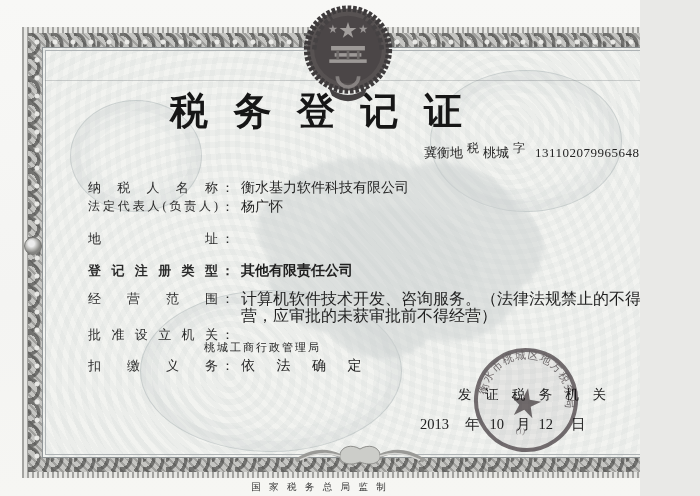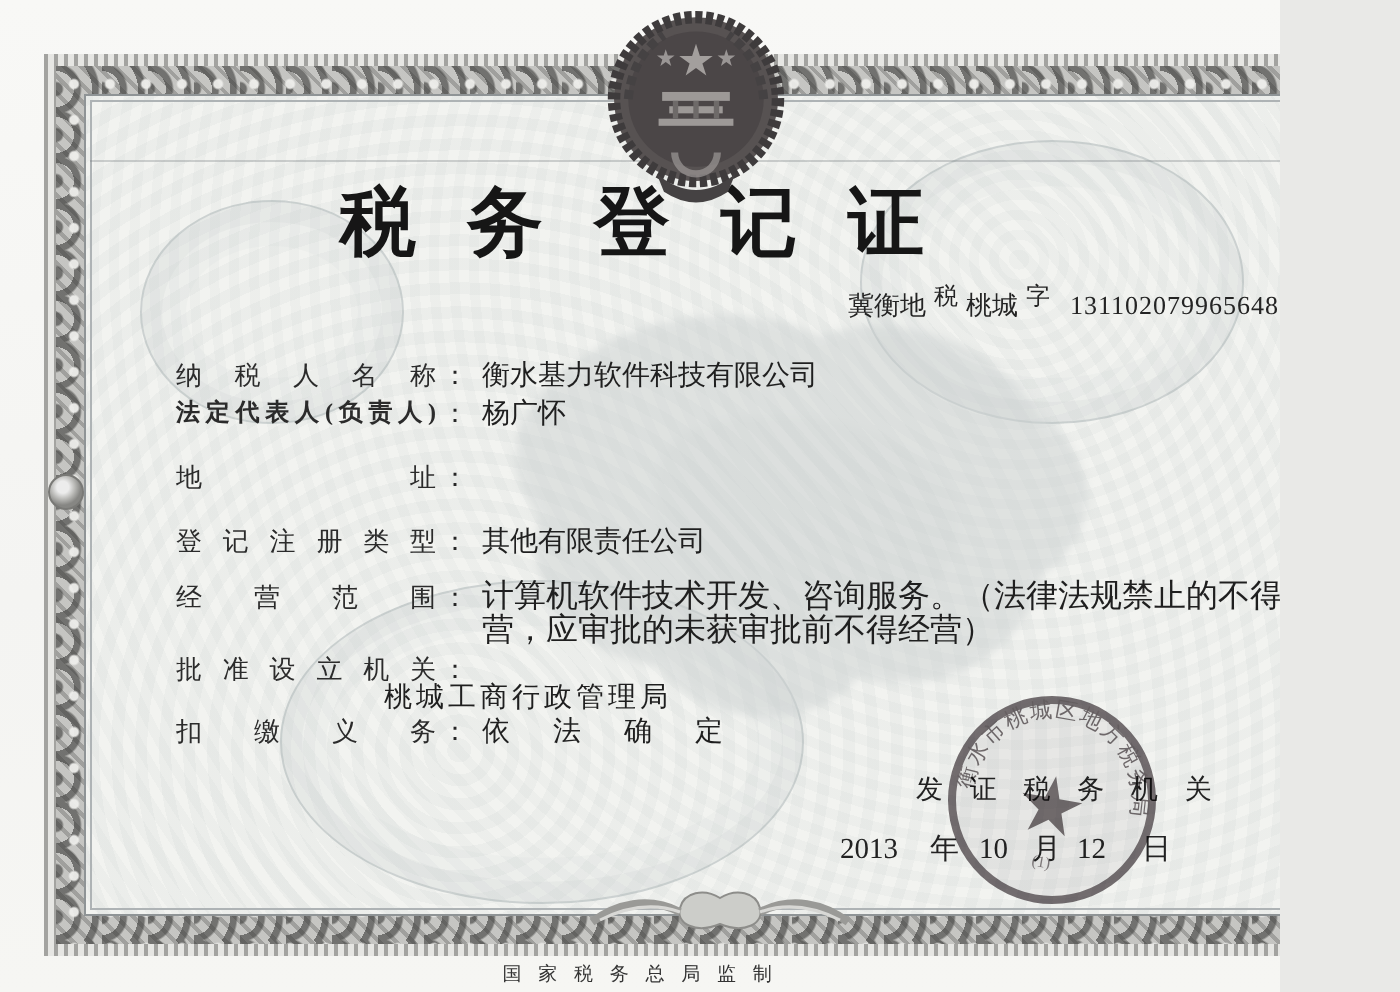--- a/index.html
+++ b/index.html
@@ -32,26 +32,26 @@
   .crease{position:absolute;left:45px;top:80px;width:612px;height:1px;background:rgba(118,124,126,.32);}
   
   .title{position:absolute;left:0;top:86px;width:100%;text-align:center;
          font-size:38px;font-weight:700;letter-spacing:8px;color:#161616;}
   .serial{position:absolute;left:424px;top:144px;font-size:13px;color:#242424;white-space:nowrap;}
   .serial .sup{position:relative;top:-5px;font-size:12px;margin:0 4px;}
   .serial .num{margin-left:6px;letter-spacing:.5px;}
   .serial .suffix{margin-left:28px;}
   .row{position:absolute;left:88px;display:flex;align-items:flex-start;color:#262626;}
   .lbl{display:inline-block;width:130px;font-size:13px;text-align:justify;text-align-last:justify;color:#2b2b2b;}
-  .lbl.tight{font-size:12px;font-weight:bold;}
+  .lbl.tight{font-size:12px;}
   .colon{margin:0 7px 0 3px;font-size:13px;}
   .val{font-size:14px;color:#1f1f1f;}
   .val.small{font-size:16px;width:424px;line-height:17px;}
   .val.spaced{letter-spacing:9px;}
-  .subvalue{position:absolute;left:192px;top:340px;font-size:14px;letter-spacing:2px;color:#1f1f1f;}
+  .subvalue{position:absolute;left:204px;top:340px;font-size:11px;letter-spacing:2px;color:#1f1f1f;}
   .issuer{position:absolute;left:458px;top:386px;font-size:13.5px;letter-spacing:5px;color:#222;}
   .dateline{position:absolute;left:420px;top:415px;font-size:14.5px;color:#222;white-space:nowrap;}
   .dateline .yu{margin-left:16px;} .dateline .mo{margin-left:10px;} .dateline .mu{margin-left:12px;}
   .dateline .dy{margin-left:8px;}  .dateline .du{margin-left:18px;}
   .footer{position:absolute;left:0;top:481px;width:100%;text-align:center;
           font-size:9.5px;letter-spacing:3px;color:#333;}
   
   .emblem{position:absolute;left:303px;top:5px;z-index:5;}
   .seal{position:absolute;left:468px;top:342px;z-index:6;transform:rotate(10deg);
         opacity:.84;mix-blend-mode:multiply;}
@@ -116,21 +116,21 @@
   </div>
   <div class="row" style="top:198px;">
     <span class="lbl tight">法定代表人(负责人)</span>
     <span class="colon">：</span>
     <span class="val">杨广怀</span>
   </div>
   <div class="row" style="top:230px;">
     <span class="lbl">地 址</span>
     <span class="colon">：</span>
   </div>
-  <div class="row" style="top:262px;">
+  <div class="row" style="top:262px;font-weight:bold;">
     <span class="lbl">登 记 注 册 类 型</span>
     <span class="colon">：</span>
     <span class="val">其他有限责任公司</span>
   </div>
   <div class="row" style="top:290px;">
     <span class="lbl">经 营 范 围</span>
     <span class="colon">：</span>
     <span class="val small">计算机软件技术开发、咨询服务。（法律法规禁止的不得经营，应审批的未获审批前不得经营）</span>
   </div>
   <div class="row" style="top:326px;">

